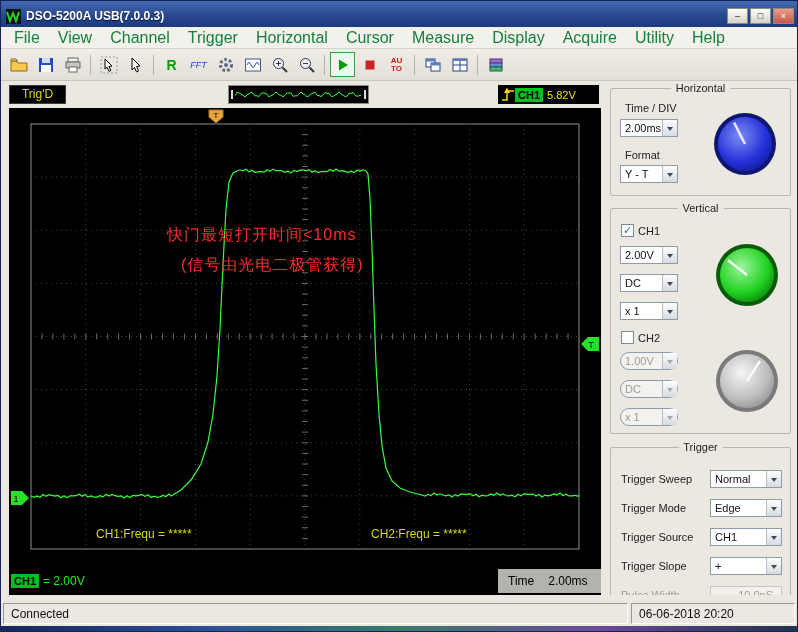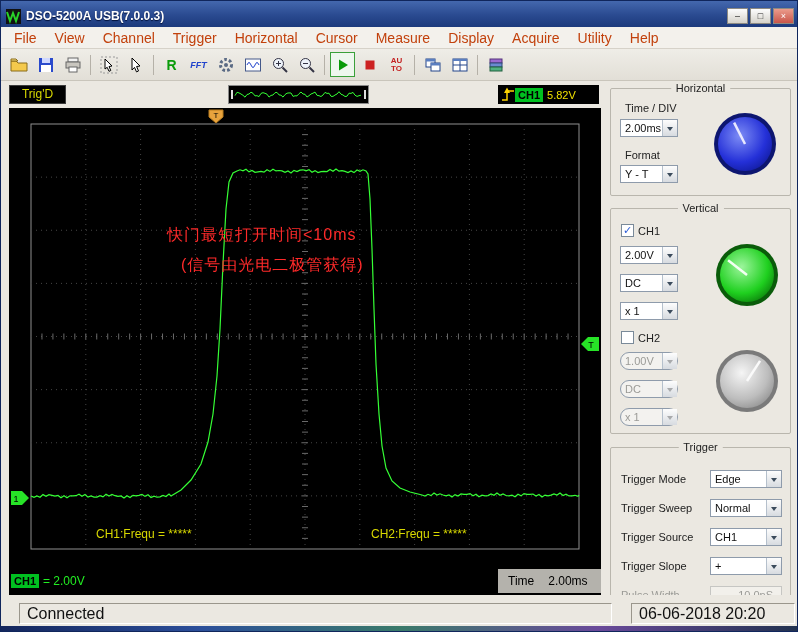--- a/index.html
+++ b/index.html
@@ -9,29 +9,29 @@
   
   .titlebar { height:26px; background:linear-gradient(180deg,#4468ae 0%,#2a4a90 55%,#1c3a7c 100%); display:flex; align-items:center; padding:4px 3px 0 5px; }
   .titlebar .app-ico { width:15px; height:15px; margin-right:5px; }
   .titlebar .ttl { color:#fff; font-size:12px; font-weight:bold; flex:1; white-space:nowrap; text-shadow:0 1px 1px #00103a; }
   .winbtn { width:21px; height:16px; margin-left:2px; font-size:9px; line-height:14px; text-align:center; color:#222;
             background:linear-gradient(#fdfdfd,#d5d2ca); border:1px solid #8d8a82; }
   .winbtn.close { background:linear-gradient(#eb9c8c,#c9564a); color:#fff; }
 
   
   .menubar { height:22px; background:#f3f1ec; border-bottom:1px solid #d6d2c9; display:flex; align-items:center; padding-left:4px; }
-  .mi { font-size:14px; color:#c2410c; padding:3px 9px; cursor:default; }
+  .mi { font-size:16px; color:#15803d; padding:3px 9px; cursor:default; }
 
   
   .toolbar { height:32px; background:linear-gradient(#efede7,#e2dfd7); border-bottom:1px solid #c9c5bb; display:flex; align-items:center; padding:0 4px; }
   .tb { width:25px; height:25px; margin:0 1px; background:transparent; border:1px solid transparent; display:flex; align-items:center; justify-content:center; padding:0; }
   .tb.active { border:1px solid #3aa03a; background:#eef7ee; }
   .tsep { width:1px; height:20px; background:#b5b1a8; margin:0 4px; }
   .tb-r { color:#0a9c0a; font-weight:bold; font-size:14px; }
-  .tb-fft { color:#2244cc; font-weight:bold; font-size:9px; font-style:italic; }
+  .tb-fft { color:#2244cc; font-weight:normal; font-size:9px; font-style:italic; }
   .tb-auto { display:flex; flex-direction:column; line-height:8px; font-size:8px; font-weight:bold; color:#c42222; }
 
   
   .main { display:flex; height:514px; }
   .left-col { width:604px; position:relative; }
 
   
   .strip { height:27px; position:relative; }
   .trig-box { position:absolute; left:8px; top:4px; width:57px; height:19px; background:#000; border:1px solid #3c3c3c;
               color:#d8d800; font-size:12px; line-height:17px; text-align:center; }
@@ -71,21 +71,21 @@
   .knob { position:absolute; }
   .trow { display:flex; align-items:center; margin:0 8px 11px 10px; height:18px; }
   .trow .tlabel { flex:1; font-size:11px; color:#222; }
   .trow .tlabel.dis { color:#9a9a96; }
   .trow .select { position:static; width:72px; }
   .pw-box { width:72px; height:18px; border:1px solid #c6c6c3; background:#f2f0eb; color:#9a9a96; font-size:11px; text-align:right; padding:2px 8px 0 0; }
 
   
   .gapbar { height:6px; }
   .statusbar { height:25px; display:flex; align-items:stretch; padding:2px 2px; gap:3px; }
-  .sb-cell { border:1px solid; border-color:#9a968c #fff #fff #9a968c; font-size:16px; color:#111; display:flex; align-items:center; padding:0 7px;margin-left:16px; }
+  .sb-cell { border:1px solid; border-color:#9a968c #fff #fff #9a968c; font-size:12px; color:#111; display:flex; align-items:center; padding:0 7px; }
   .sb-left { flex:1; }
   .sb-right { width:164px; }
   .bottom-edge { height:5px; background:linear-gradient(90deg,#14265c,#2c4f9a,#3a7a6a,#6a4a9a,#22324f); }
 </style>
 </head>
 <body>
 
 <div class="window">
 
   <div class="titlebar">
@@ -487,30 +487,30 @@
             <g transform="rotate(33 33 33)">
                 <line x1="33" y1="33" x2="33" y2="9" stroke="#fafafa" stroke-width="2.5"></line>
               </g>
           </svg>
         </div>
       </div>
 
       <div class="grp grp-t">
         <span class="grp-title">Trigger</span>
         <div class="trow">
+          <span class="tlabel">Trigger Sweep</span>
+          <div class="select">
+            <span class="v">Normal</span>
+              <span class="btn"></span>
+          </div>
+        </div>
+        <div class="trow">
           <span class="tlabel">Trigger Mode</span>
           <div class="select">
             <span class="v">Edge</span>
-              <span class="btn"></span>
-          </div>
-        </div>
-        <div class="trow">
-          <span class="tlabel">Trigger Sweep</span>
-          <div class="select">
-            <span class="v">Normal</span>
               <span class="btn"></span>
           </div>
         </div>
         <div class="trow">
           <span class="tlabel">Trigger Source</span>
           <div class="select">
             <span class="v">CH1</span>
               <span class="btn"></span>
           </div>
         </div>

